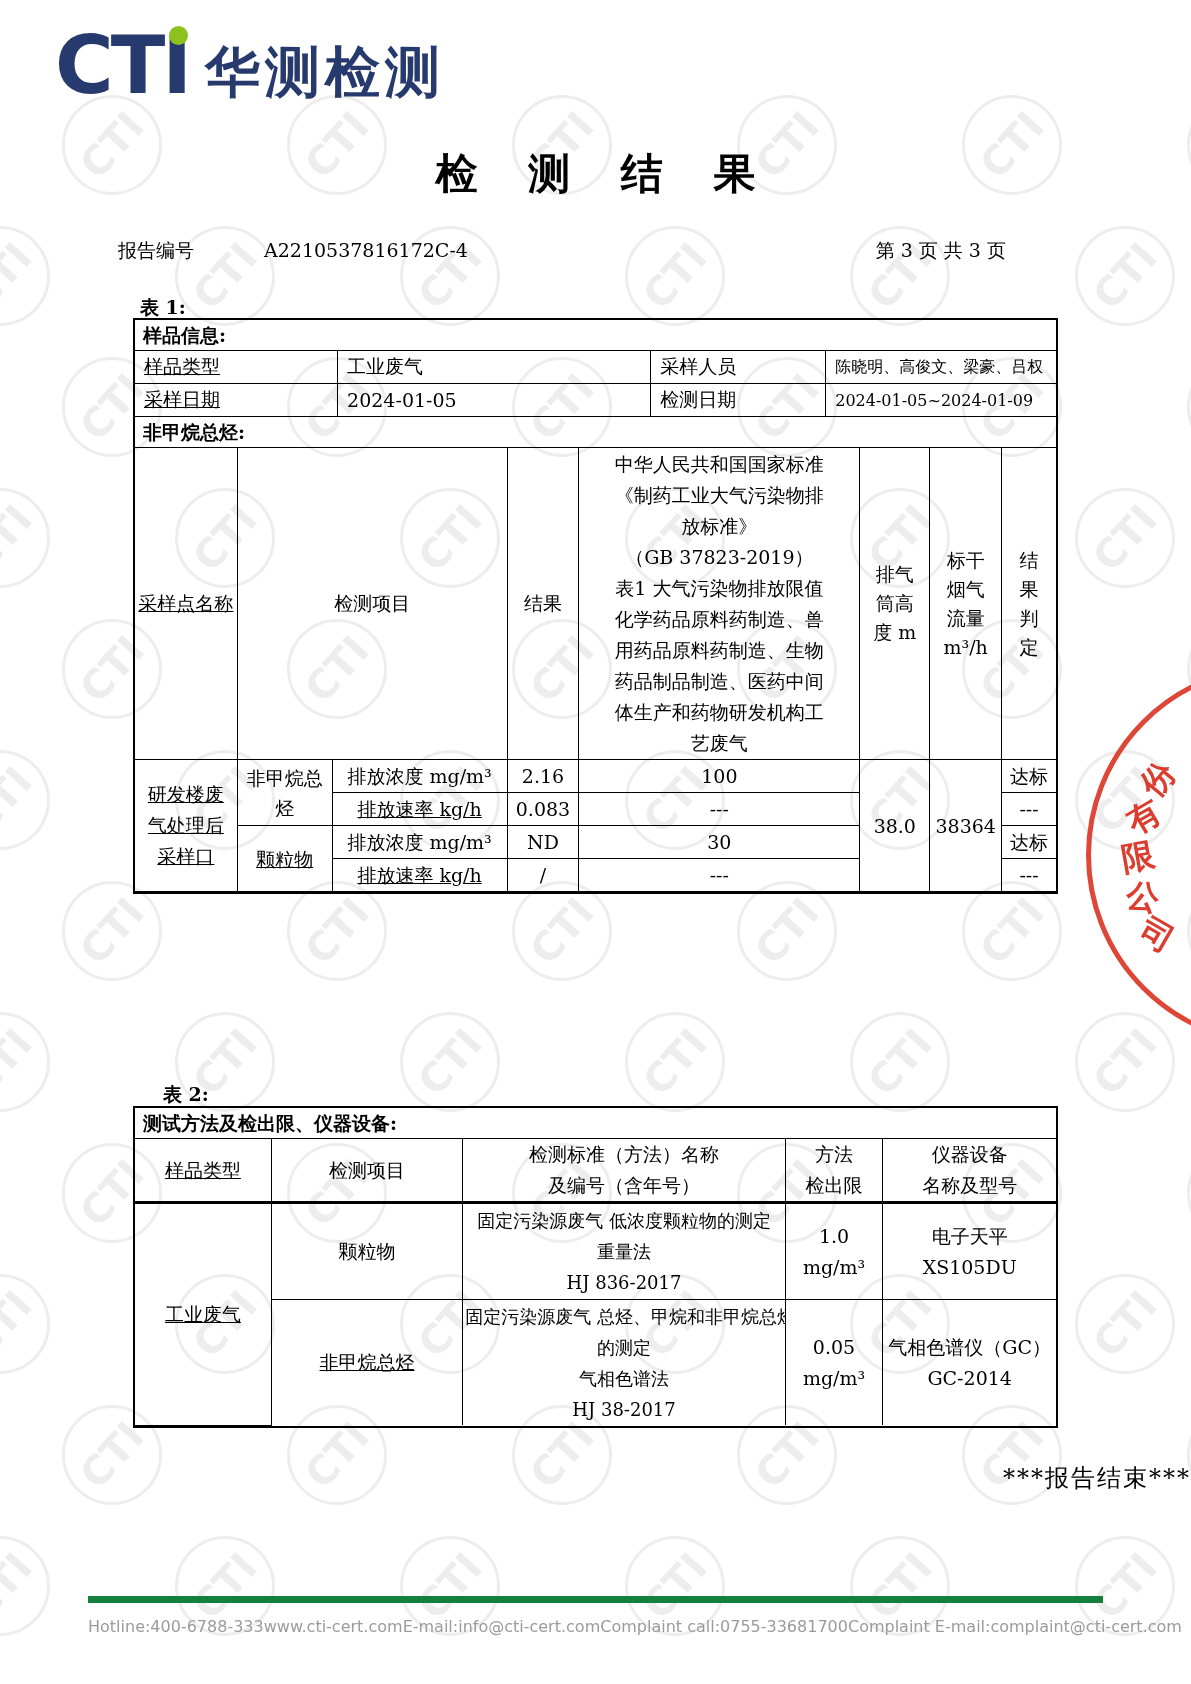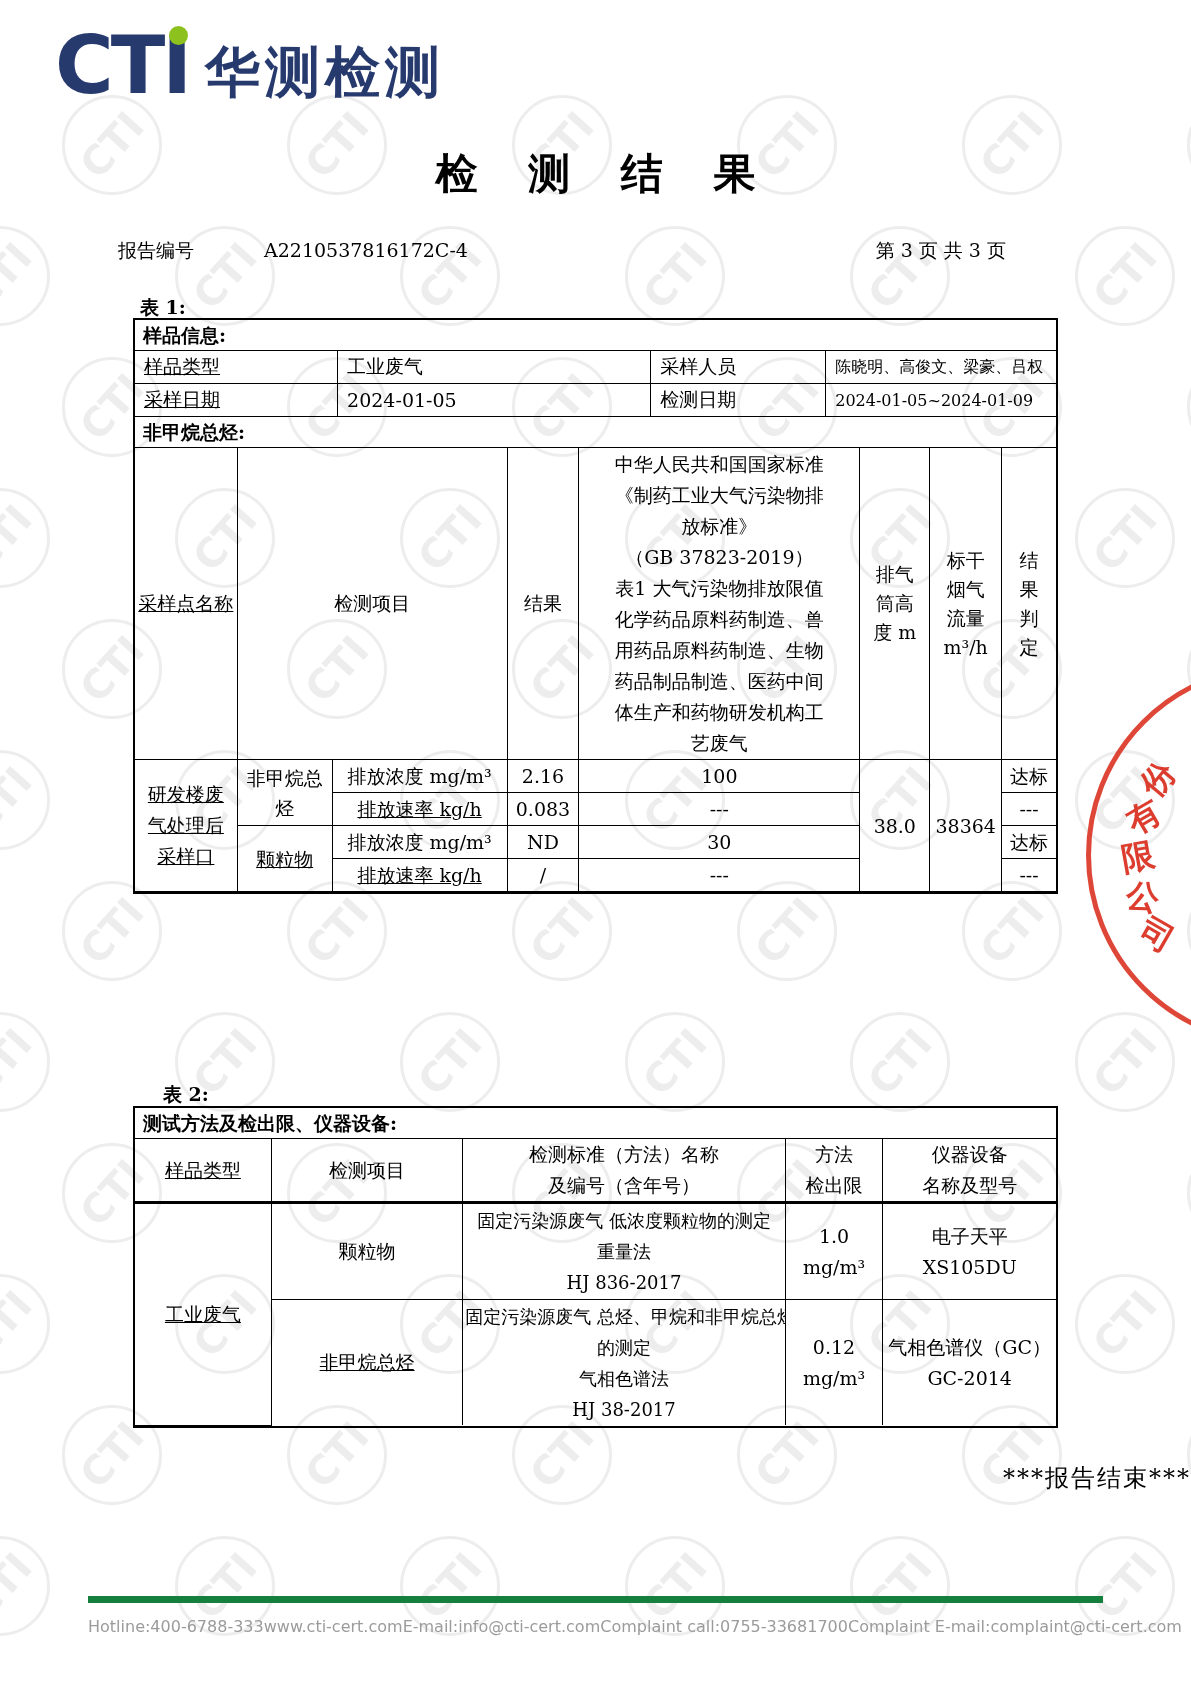--- a/index.html
+++ b/index.html
@@ -500,21 +500,21 @@
         </tr>
         <tr class="row2">
           <td>非甲烷总烃</td>
           <td>
             <div class="method">固定污染源废气 总烃、甲烷和非甲烷总烃</div>
             <div class="method">的测定</div>
             <div class="method">气相色谱法</div>
             <div class="method">HJ 38-2017</div>
           </td>
           <td>
-            <div>0.12</div>
+            <div>0.05</div>
             <div>mg/m³</div>
           </td>
           <td>
             <div>气相色谱仪（GC）</div>
             <div>GC-2014</div>
           </td>
         </tr>
       </tbody>
         </table>
     </div>

